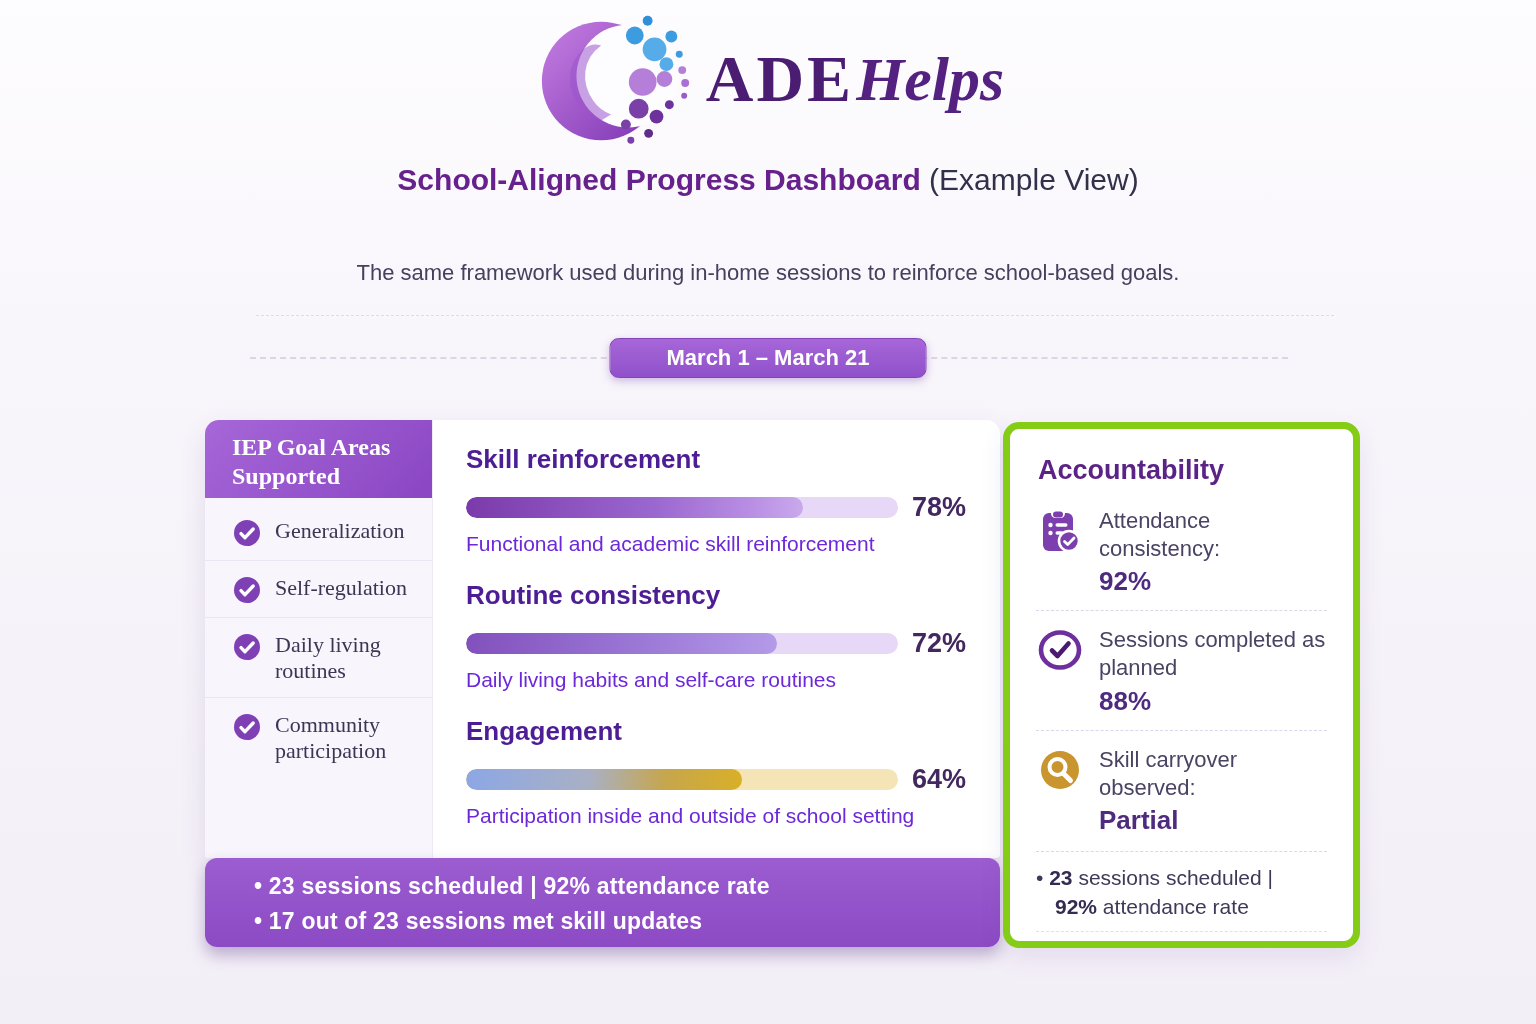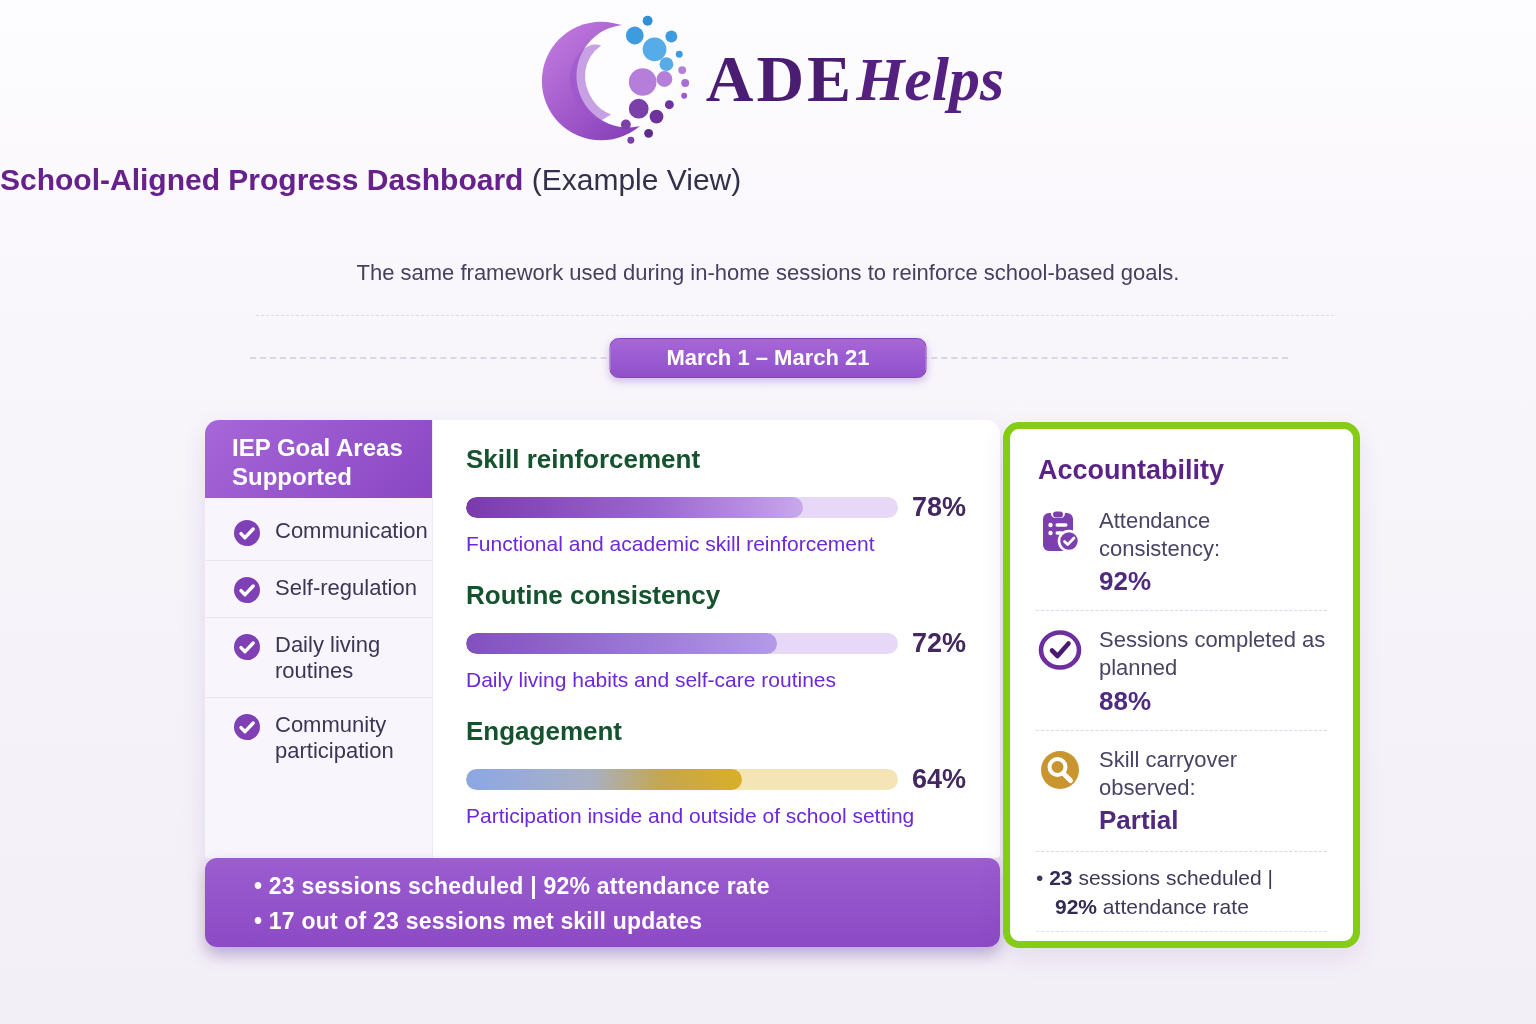--- a/index.html
+++ b/index.html
@@ -8,56 +8,56 @@
     font-family:"Liberation Sans", sans-serif;
     background:linear-gradient(180deg,#fdfcfe 0%,#f7f4fa 45%,#f3eff7 100%);
     color:#3a3352;
   }
   .stage{position:relative;width:1536px;height:1024px;}
 
   
   .logo-row{position:absolute;top:6px;left:0;right:0;display:flex;justify-content:center;align-items:center;gap:6px;height:146px;}
   .brand-serif{font-family:"Liberation Serif", serif;font-size:66px;font-weight:700;letter-spacing:3px;color:#4b1d72;line-height:1;}
   .brand-script{font-family:"Liberation Serif", serif;font-style:italic;font-size:62px;font-weight:700;color:#552180;line-height:1;margin-left:-4px;}
-  .page-title{position:absolute;top:163px;left:0;right:0;font-size:30px;color:#33304a;}
+  .page-title{position:absolute;top:163px;left:0;right:0;text-align:center;font-size:30px;color:#33304a;}
   .page-title .tb{font-weight:700;color:#67218d;}
   .page-subtitle{position:absolute;top:212px;left:0;right:0;text-align:center;font-size:26px;color:#3e3854;}
   .page-desc{position:absolute;top:260px;left:0;right:0;text-align:center;font-size:22px;color:#46405f;}
   .hairline{position:absolute;top:315px;left:256px;width:1078px;border-top:1px dashed #e0dae8;}
   .date-row{position:absolute;top:338px;left:0;right:0;height:42px;}
   .date-row .dash{position:absolute;top:19px;left:250px;right:248px;border-top:2px dashed #dcd6e4;}
   .date-badge{
     position:absolute;left:50%;transform:translateX(-50%);top:0;
     background:linear-gradient(180deg,#a767d9,#9050c9);
     border:1px solid #8243bb;border-radius:9px;color:#fff;
     font-size:22px;font-weight:700;line-height:38px;padding:0 56px;
     box-shadow:0 3px 8px rgba(120,70,180,.35);
   }
 
   
   .left-card{
     position:absolute;left:205px;top:420px;width:795px;height:438px;
     background:#ffffff;border-radius:14px 14px 4px 4px;
     box-shadow:0 10px 26px rgba(95,60,150,.13);
   }
-  .sidebar{position:absolute;left:0;top:0;bottom:0;width:227px;background:#f8f5fc;border-right:1px solid #efe9f6;border-radius:14px 0 0 4px;}
+  .sidebar{position:absolute;left:0;top:0;bottom:0;width:227px;background:#f8f5fc;border-right:1px solid #efe9f6;border-radius:14px 0 0 4px;font-family:Liberation Serif, serif;}
   .sidebar-head{
     height:78px;background:linear-gradient(135deg,#a667d8,#8a46c3);
     border-radius:14px 0 0 0;color:#fff;font-size:24px;font-weight:700;line-height:1.22;
     padding:13px 10px 0 27px;box-sizing:border-box;
   }
   .goal-list{padding:6px 0 0 0;}
   .goal-item{display:flex;align-items:flex-start;gap:14px;padding:14px 10px 13px 28px;}
   .goal-item + .goal-item{border-top:1px solid #ebe5f3;}
   .goal-check{flex:0 0 28px;height:28px;margin-top:1px;}
   .goal-label{font-size:22px;color:#3c3554;line-height:1.18;max-width:150px;}
 
   .bars{position:absolute;left:227px;top:0;right:0;bottom:0;padding:14px 34px 0 34px;}
   .metric{padding:10px 0 14px;}
-  .metric-title{font-size:26px;font-weight:700;color:#14532d;}
+  .metric-title{font-size:26px;font-weight:700;color:#4c1d95;}
   .bar-row{display:flex;align-items:center;gap:14px;margin:17px 0 9px;}
   .bar-track{position:relative;width:434px;height:21px;border-radius:11px;overflow:hidden;background:#e6d8f6;}
   [data-style="blue-gold"] .bar-track{background:#f4e4b6;}
   .bar-fill{position:absolute;left:0;top:0;bottom:0;border-radius:11px;}
   [data-style="purple"] .bar-fill{background:linear-gradient(90deg,#7b3aab 0%,#9a66cf 55%,#b98fe4 85%,#c9a9ec 100%);}
   [data-style="purple-light"] .bar-fill{background:linear-gradient(90deg,#8250bd 0%,#9d7bd8 60%,#b49ae8 100%);}
   [data-style="blue-gold"] .bar-fill{background:linear-gradient(90deg,#8ca7e5 0%,#a9b0c4 45%,#c6a64d 72%,#d9af28 100%);}
   .bar-pct{font-size:27px;font-weight:700;color:#43285f;}
   .metric-caption{font-size:21px;color:#6d28d9;}
 
@@ -146,21 +146,21 @@
   <div class="left-card">
     <div class="sidebar">
       <div class="sidebar-head">IEP Goal Areas Supported</div>
       <div class="goal-list">
 
       <div class="goal-item">
             <svg class="goal-check" viewBox="0 0 28 28">
               <circle cx="14" cy="14" r="13" fill="#8040b5"></circle>
               <path d="M8 14.6 l4 4.1 L20.2 10" stroke="#ffffff" stroke-width="3.4" fill="none" stroke-linecap="round" stroke-linejoin="round"></path>
             </svg>
-            <span class="goal-label">Communication</span>
+            <span class="goal-label">Generalization</span>
           </div>
           <div class="goal-item">
             <svg class="goal-check" viewBox="0 0 28 28">
               <circle cx="14" cy="14" r="13" fill="#8040b5"></circle>
               <path d="M8 14.6 l4 4.1 L20.2 10" stroke="#ffffff" stroke-width="3.4" fill="none" stroke-linecap="round" stroke-linejoin="round"></path>
             </svg>
             <span class="goal-label">Self-regulation</span>
           </div>
           <div class="goal-item">
             <svg class="goal-check" viewBox="0 0 28 28">

